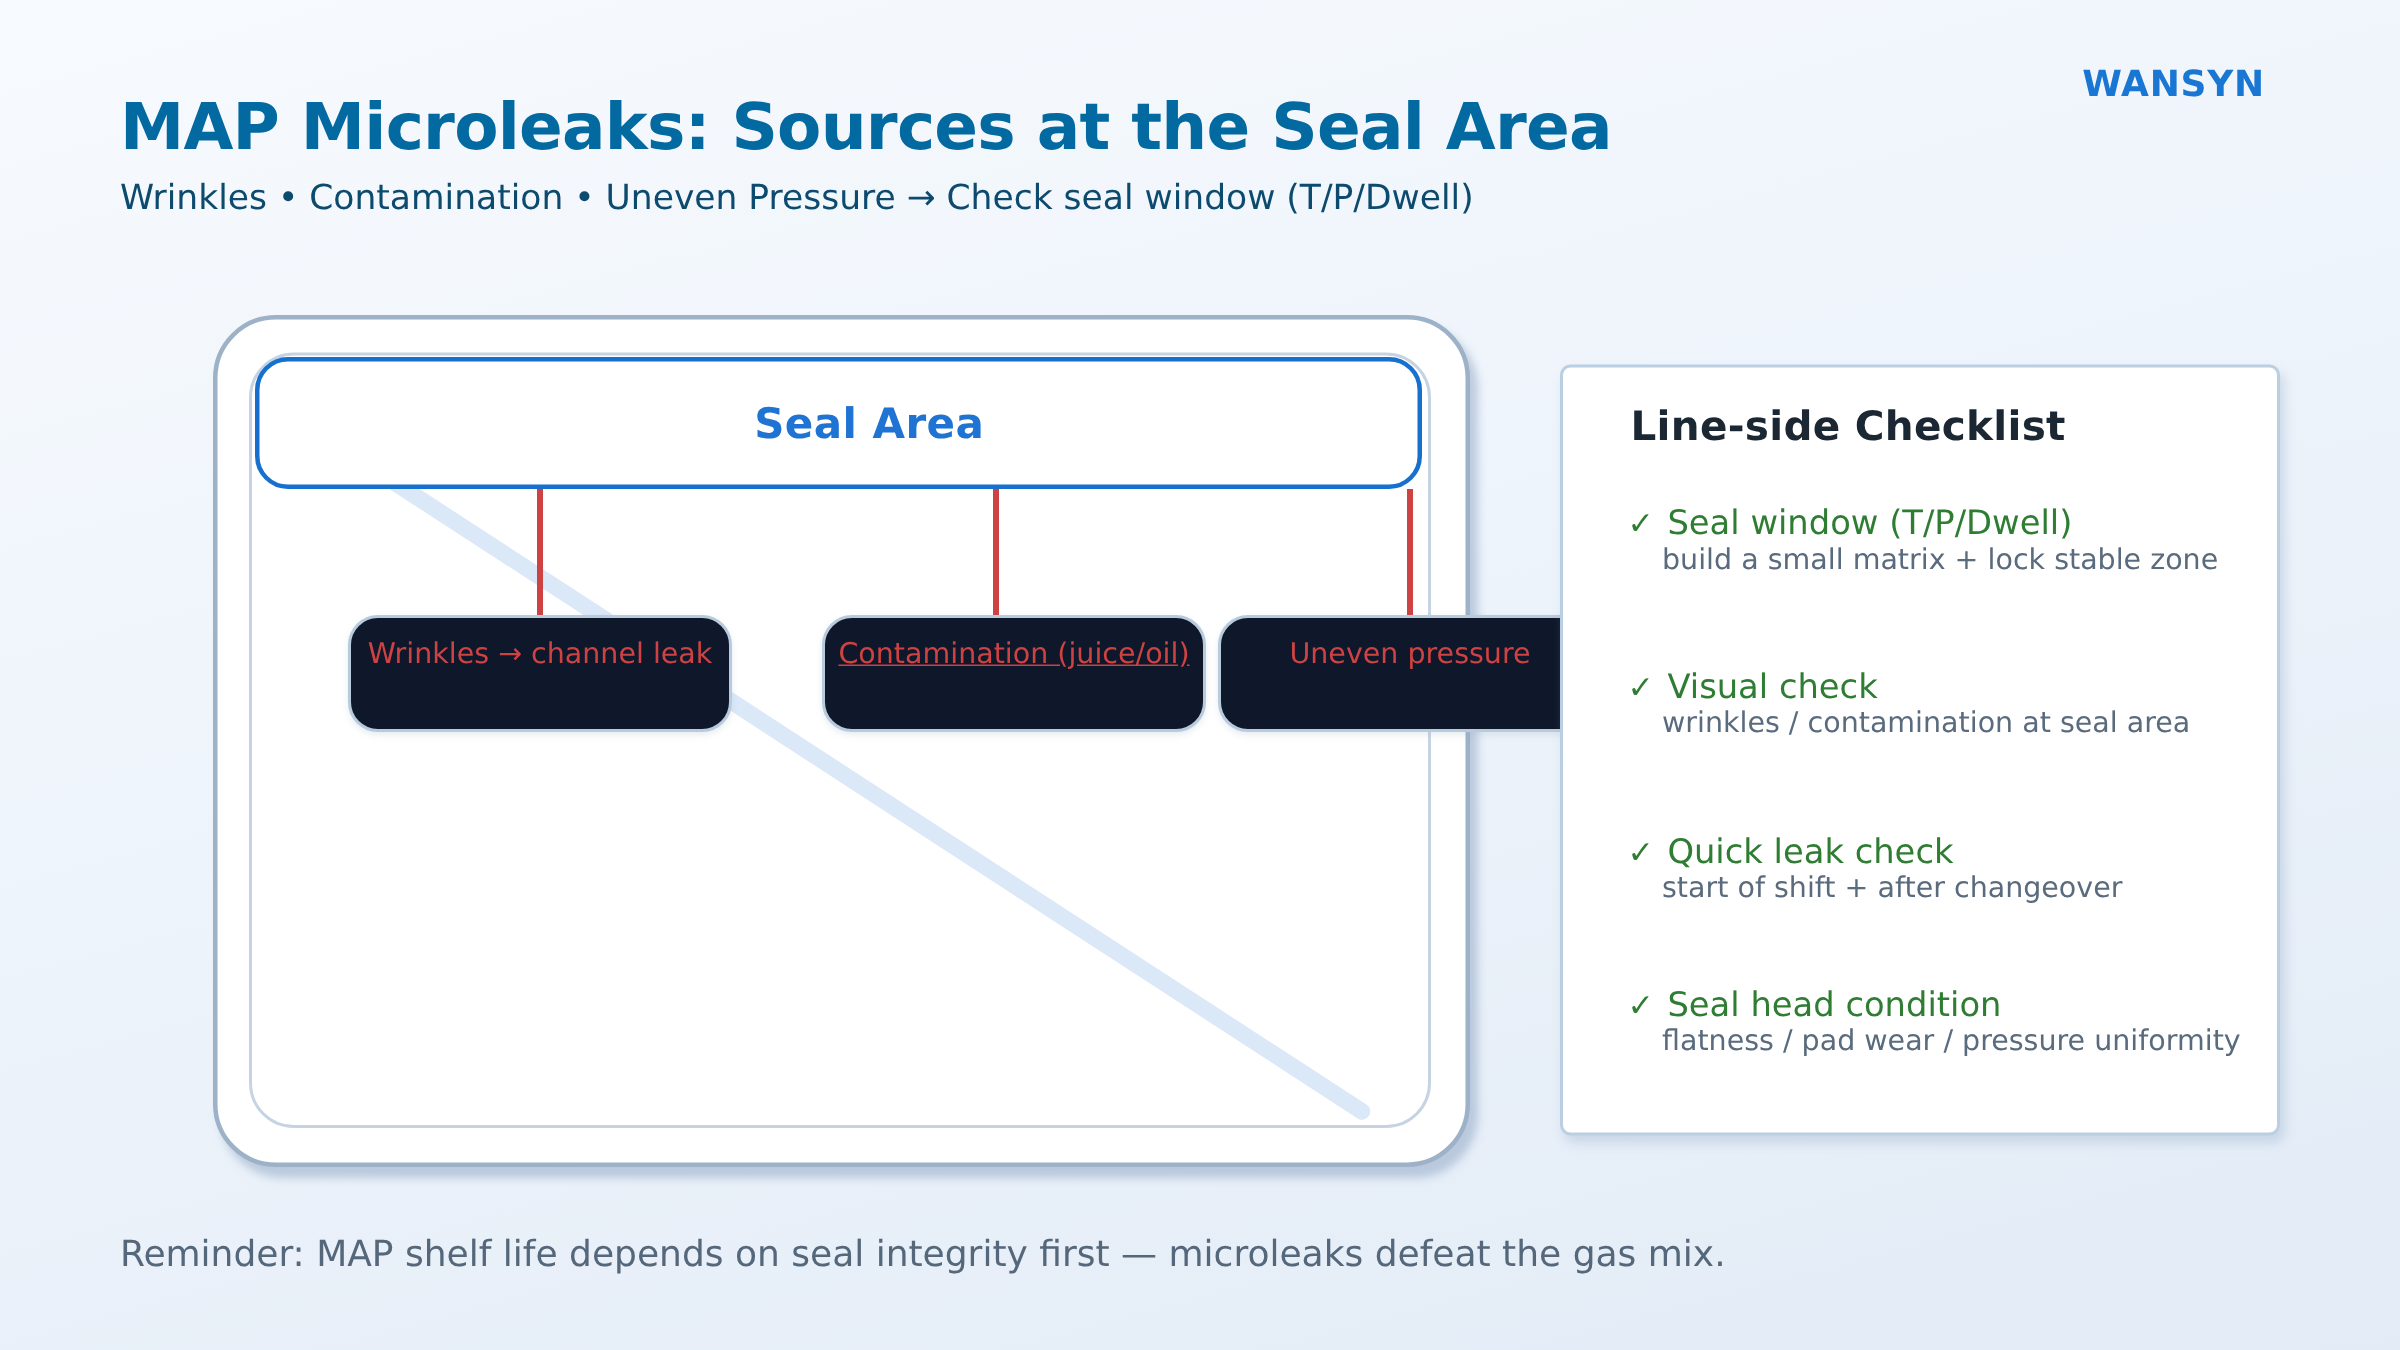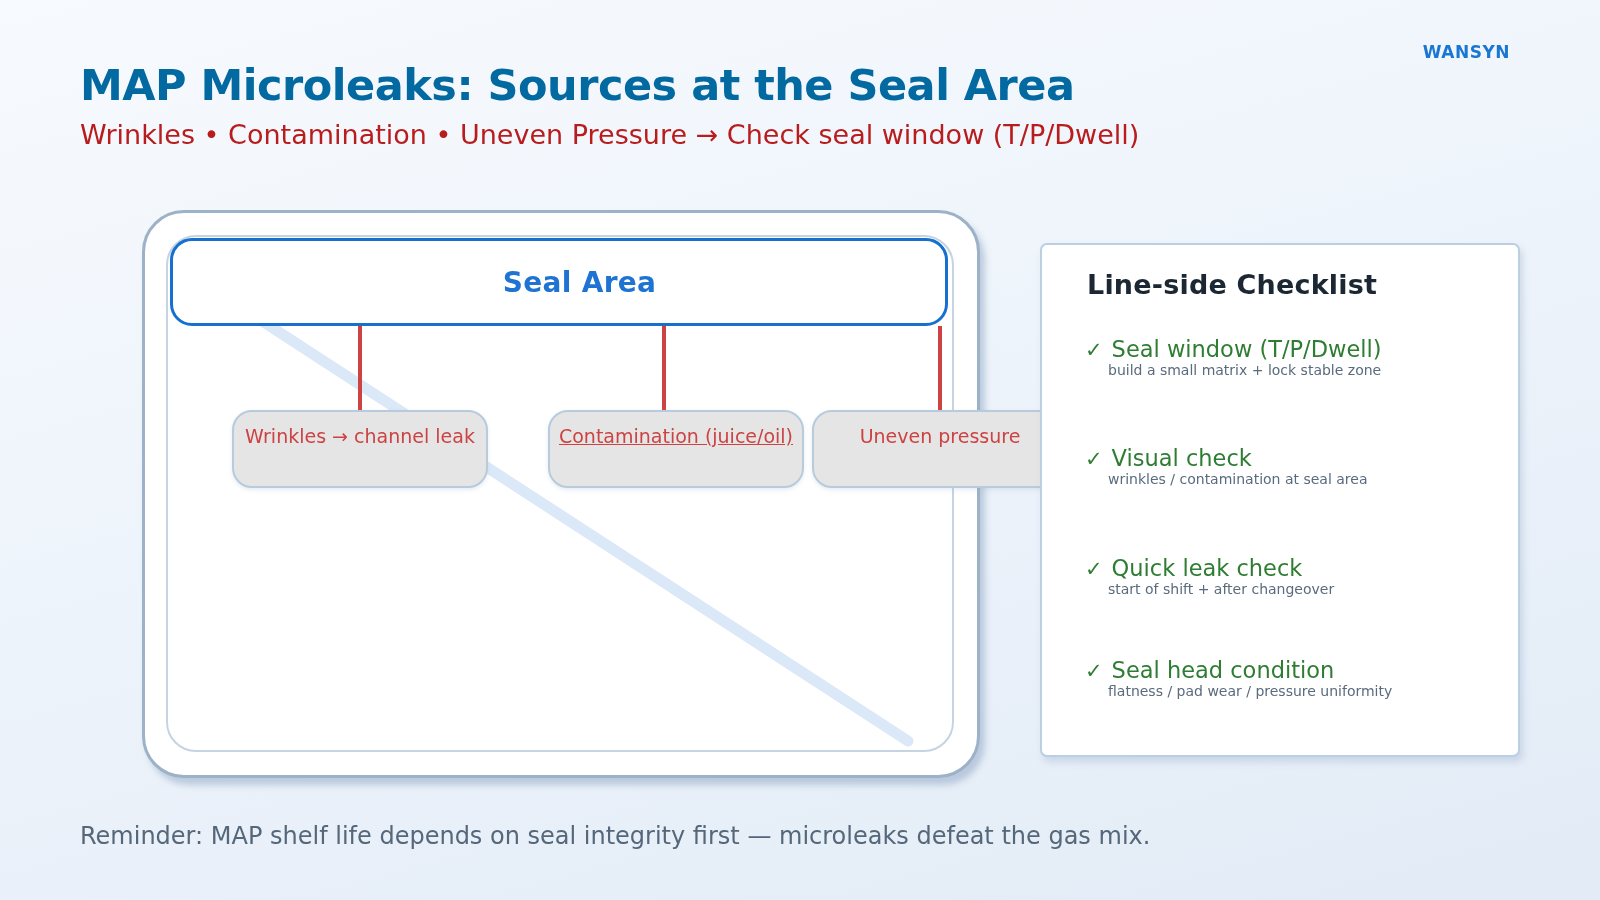--- a/index.html
+++ b/index.html
@@ -6,29 +6,29 @@
   body{
     width:1600px;height:900px;
     font-family:"DejaVu Sans","Liberation Sans",sans-serif;
     background:linear-gradient(165deg,#f7fafe 0%,#eef4fb 45%,#e2ebf6 100%);
     overflow:hidden;position:relative;
   }
   .stage{position:absolute;inset:0;width:1600px;height:900px;}
 
   .brand{
     position:absolute;top:42px;right:90px;
-    font-size:17px;font-weight:600;color:#1976d2;letter-spacing:.5px;
+    font-size:24px;font-weight:600;color:#1976d2;letter-spacing:.5px;
   }
   .title{
     position:absolute;left:80px;top:60px;
     font-size:43px;font-weight:bold;color:#0369a1;letter-spacing:-.5px;
   }
   .subtitle{
     position:absolute;left:80px;top:119px;
-    font-size:27px;color:#b91c1c;
+    font-size:23px;color:#0c4a6e;
   }
 
   
   .tray-outer{
     position:absolute;left:142px;top:210px;width:838px;height:568px;
     background:#ffffff;border:3px solid #9db1c7;border-radius:42px;
     box-sizing:border-box;
     box-shadow:5px 7px 6px rgba(148,170,198,.55);
     z-index:1;
   }
@@ -43,21 +43,21 @@
     background:#ffffff;border:3.5px solid #176fce;border-radius:22px;
     box-sizing:border-box;z-index:4;
     display:flex;align-items:center;justify-content:center;padding-left:41px;
   }
   .seal-label{font-size:28px;font-weight:bold;color:#1f73d2;letter-spacing:.3px;}
   .leak-line{
     position:absolute;top:326px;width:4px;height:84px;background:#cd4343;z-index:5;
   }
   .cause-box{
     position:absolute;top:410px;width:256px;height:78px;
-    background:#e5e5e5;border:2.5px solid #b7cbdd;border-radius:20px;
+    background:#0f172a;border:2.5px solid #b7cbdd;border-radius:20px;
     box-sizing:border-box;z-index:6;
     text-align:center;padding-top:13px;
     box-shadow:0 2px 4px rgba(160,180,205,.25);
     font-size:19px;color:#cd4242;
   }
 
   
   .panel{
     position:absolute;left:1040px;top:243px;width:480px;height:514px;
     background:#ffffff;border:2.5px solid #bacfe2;border-radius:7px;
@@ -69,21 +69,21 @@
     font-size:27px;font-weight:bold;color:#1b2733;letter-spacing:.2px;
   }
   .chk-item{position:absolute;left:0;width:100%;}
   .chk-head{
     position:absolute;left:43px;top:0;
     font-size:22.5px;color:#2e7d32;line-height:40px;white-space:nowrap;
   }
   .chk-check{margin-right:9px;font-size:21px;}
   .chk-detail{
     position:absolute;left:66px;top:33px;
-    font-size:14px;color:#5a6b7e;white-space:nowrap;
+    font-size:19px;color:#5a6b7e;white-space:nowrap;
   }
 
   .reminder{
     position:absolute;left:80px;top:822px;
     font-size:24px;color:#55677a;
   }
 </style>
 </head>
 <body>
 

